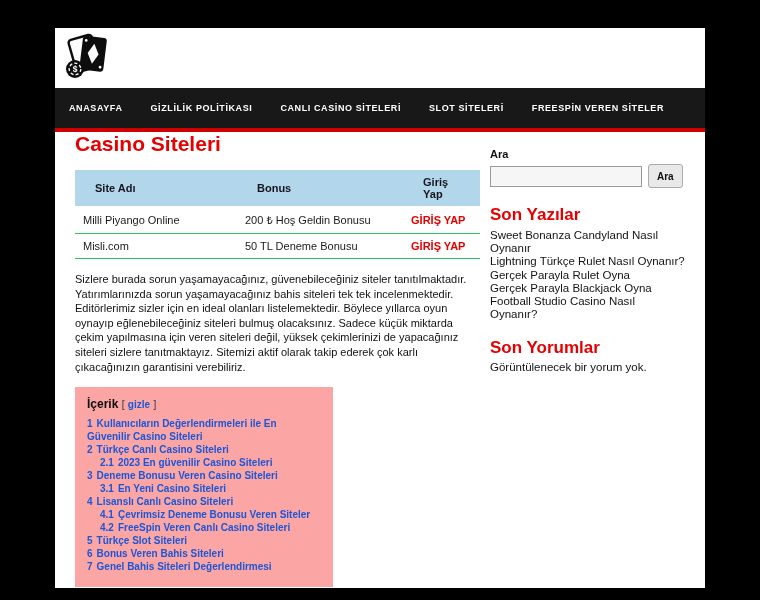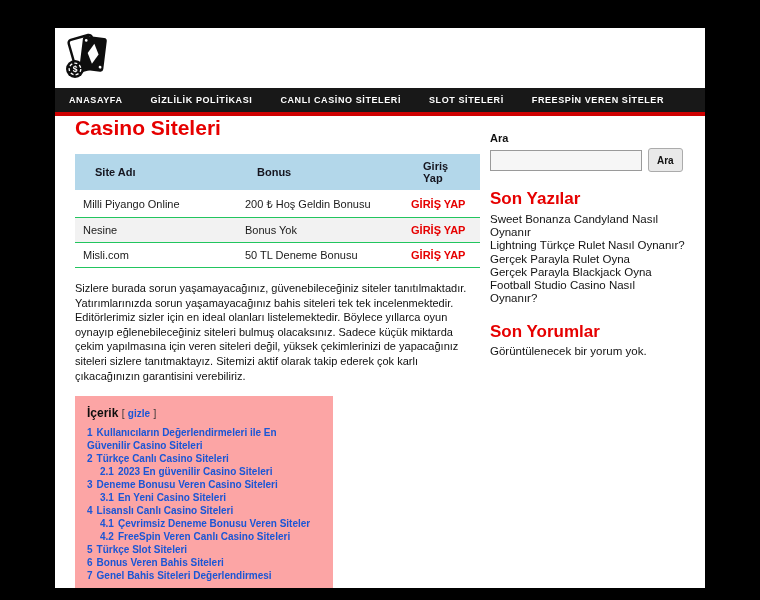--- a/index.html
+++ b/index.html
@@ -7,21 +7,21 @@
   .page { width:650px; height:560px; margin:28px 0 0 55px; background:#fff; overflow:hidden; }
 
   
   .site-header { height:60px; background:#fff; display:flex; align-items:center; padding-left:10px; }
   .logo { display:flex; align-items:center; cursor:pointer; }
   .logo-text { margin-left:2px; }
   .logo-title { font-size:26px; font-weight:800; color:#0d0d0d; letter-spacing:.5px; line-height:24px; }
   .logo-sub { font-size:5.5px; font-weight:bold; color:#111; letter-spacing:.2px; margin-top:1px; }
 
   
-  .nav { height:24px; background:#181818; display:flex; align-items:stretch; }
+  .nav { height:40px; background:#181818; display:flex; align-items:stretch; }
   .nav-item { display:flex; align-items:center; padding:0 14px; color:#fff; font-size:9px; font-weight:600; letter-spacing:.6px; cursor:pointer; }
   .red-line { height:4px; background:#cf0000; }
 
   
   .content { display:flex; padding:0 20px; }
   .main { width:405px; }
   .sidebar { width:195px; margin-left:10px; }
 
   .page-title { color:#e60000; font-size:21px; font-weight:bold; }
 
@@ -101,25 +101,20 @@
             <th class="col-bonus">Bonus</th>
             <th class="col-go">Giriş Yap</th>
           </tr>
         </thead>
         <tbody>
           <tr>
             <td>Milli Piyango Online</td>
             <td>200 ₺ Hoş Geldin Bonusu</td>
             <td><span class="go-link">GİRİŞ YAP</span></td>
           </tr>
-          <tr class="alt">
-            <td>Nesine</td>
-            <td>Bonus Yok</td>
-            <td><span class="go-link">GİRİŞ YAP</span></td>
-          </tr>
           <tr>
             <td>Misli.com</td>
             <td>50 TL Deneme Bonusu</td>
             <td><span class="go-link">GİRİŞ YAP</span></td>
           </tr>
         </tbody>
       </table>
 
       <p class="intro">Sizlere burada sorun yaşamayacağınız, güvenebileceğiniz siteler tanıtılmaktadır. Yatırımlarınızda sorun yaşamayacağınız bahis siteleri tek tek incelenmektedir. Editörlerimiz sizler için en ideal olanları listelemektedir. Böylece yıllarca oyun oynayıp eğlenebileceğiniz siteleri bulmuş olacaksınız. Sadece küçük miktarda çekim yapılmasına için veren siteleri değil, yüksek çekimlerinizi de yapacağınız siteleri sizlere tanıtmaktayız. Sitemizi aktif olarak takip ederek çok karlı çıkacağınızın garantisini verebiliriz.</p>
 

